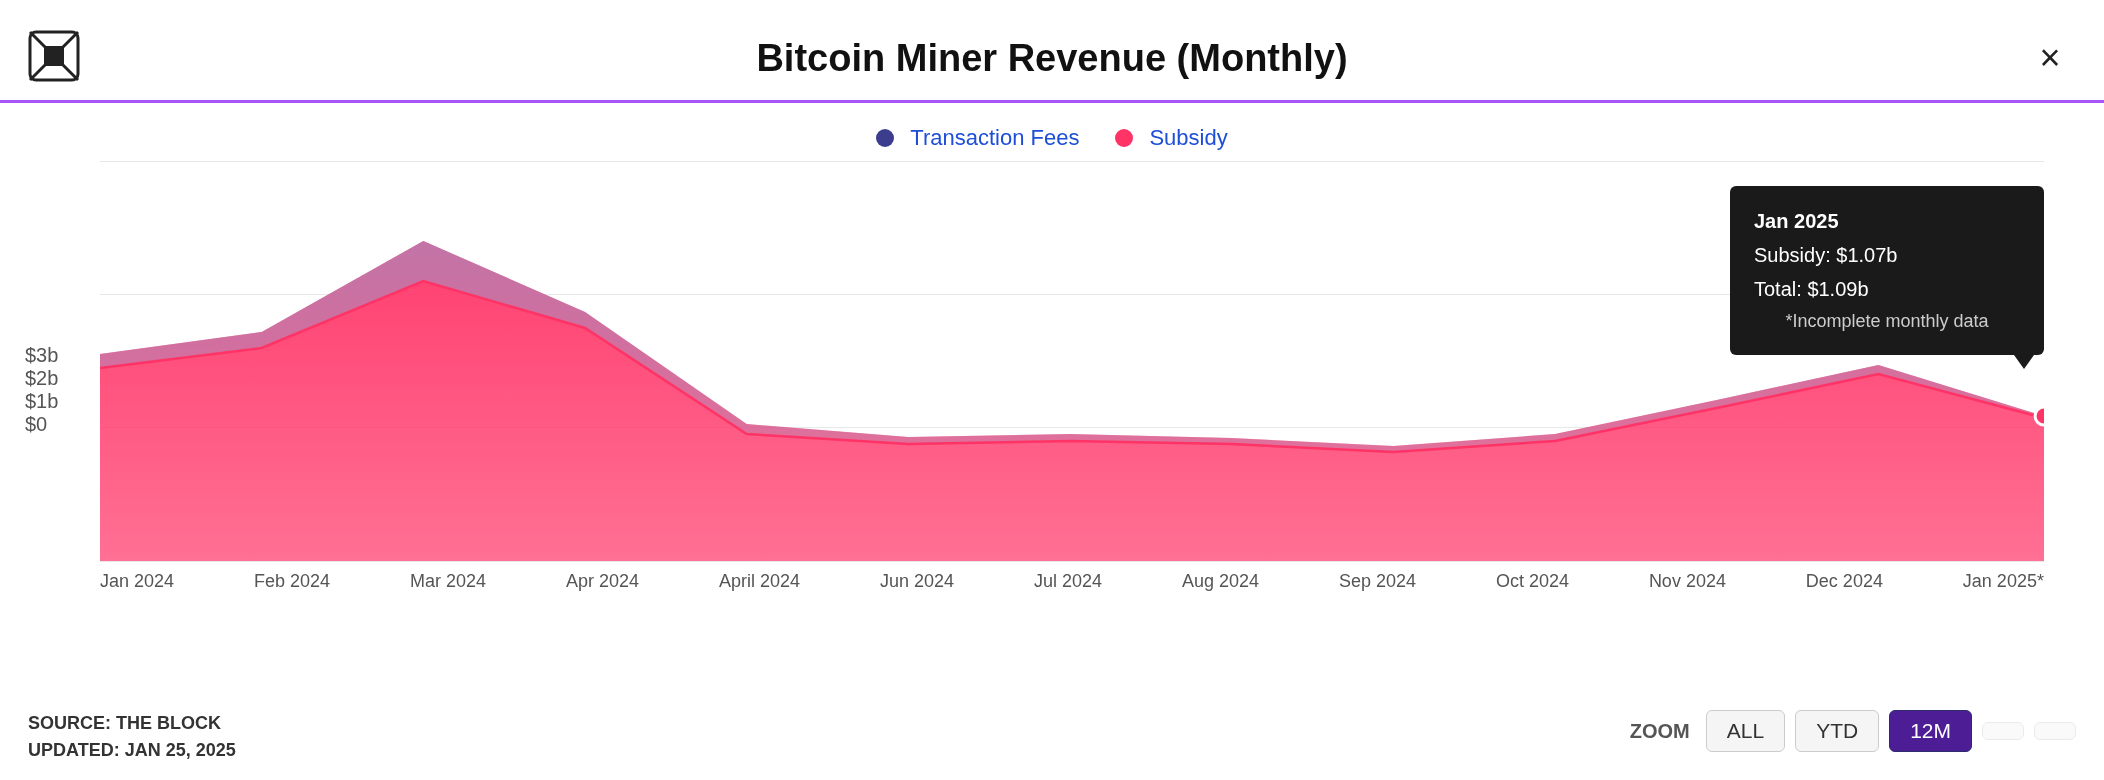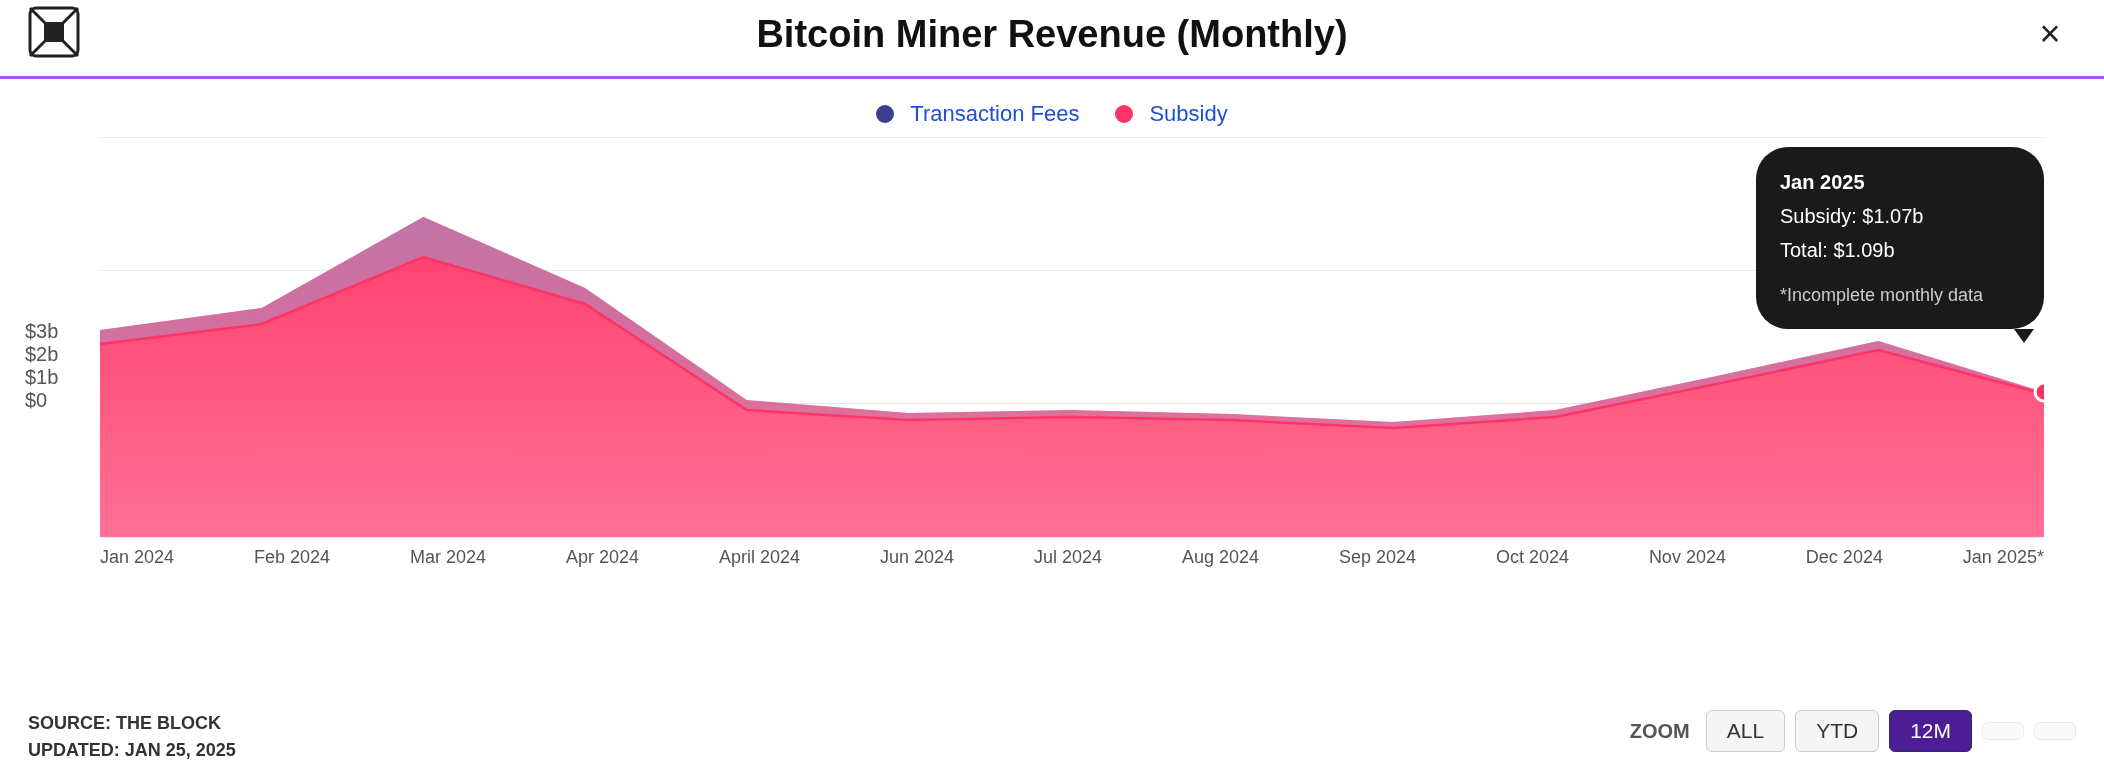--- a/index.html
+++ b/index.html
@@ -9,21 +9,21 @@
       width: 2104px;
       height: 780px;
       overflow: hidden;
       position: relative;
     }
 
     .top-bar {
       display: flex;
       align-items: center;
       justify-content: space-between;
-      padding: 6px 28px 0 28px;
+      padding: 30px 28px 0 28px;
       position: relative;
     }
 
     .logo-icon {
       width: 52px;
       height: 52px;
     }
 
     .chart-title {
       font-size: 38px;
@@ -240,31 +240,31 @@
       <polygon points="0,193 163,171 326,80 489,151 652,263 815,276 978,273 1141,277 1304,285 1467,273 1630,239 1793,204 1960,255
                 1960,257 1793,213 1630,247 1467,280 1304,291 1141,283 978,280 815,283 652,273 489,167 326,120 163,187 0,207" fill="url(#feesGrad)"></polygon>
 
       <polyline points="0,207 163,187 326,120 489,167 652,273 815,283 978,280 1141,283 1304,291 1467,280 1630,247 1793,213 1960,257" fill="none" stroke="#ff3366" stroke-width="2.5"></polyline>
 
       <polyline points="0,193 163,171 326,80 489,151 652,263 815,276 978,273 1141,277 1304,285 1467,273 1630,239 1793,204 1960,255" fill="none" stroke="#3d3d8f" stroke-width="0"></polyline>
 
       <circle cx="1960" cy="255" r="9" fill="#ff3366" stroke="#fff" stroke-width="3"></circle>
     </svg>
 
-    <div class="tooltip" style="top:10px; right:0px; width:288px;border-radius:32px;">
+    <div class="tooltip" style="top:25px; right:0px; width:314px;">
       <div style="font-weight:600;">Jan 2025</div>
       <div>
         <span>Subsidy:</span>
         <span>$1.07b</span>
       </div>
       <div>
         <span>Total:</span>
         <span>$1.09b</span>
       </div>
-      <div style="font-size:18px; color:#ccc; margin-top:13px;">*Incomplete monthly data</div>
+      <div style="font-size:18px; color:#ccc; margin-top:0;text-align:center;">*Incomplete monthly data</div>
     </div>
   </div>
 
   <div class="x-labels">
     <span>Jan 2024</span>
     <span>Feb 2024</span>
     <span>Mar 2024</span>
     <span>Apr 2024</span>
     <span>April 2024</span>
     <span>Jun 2024</span>

